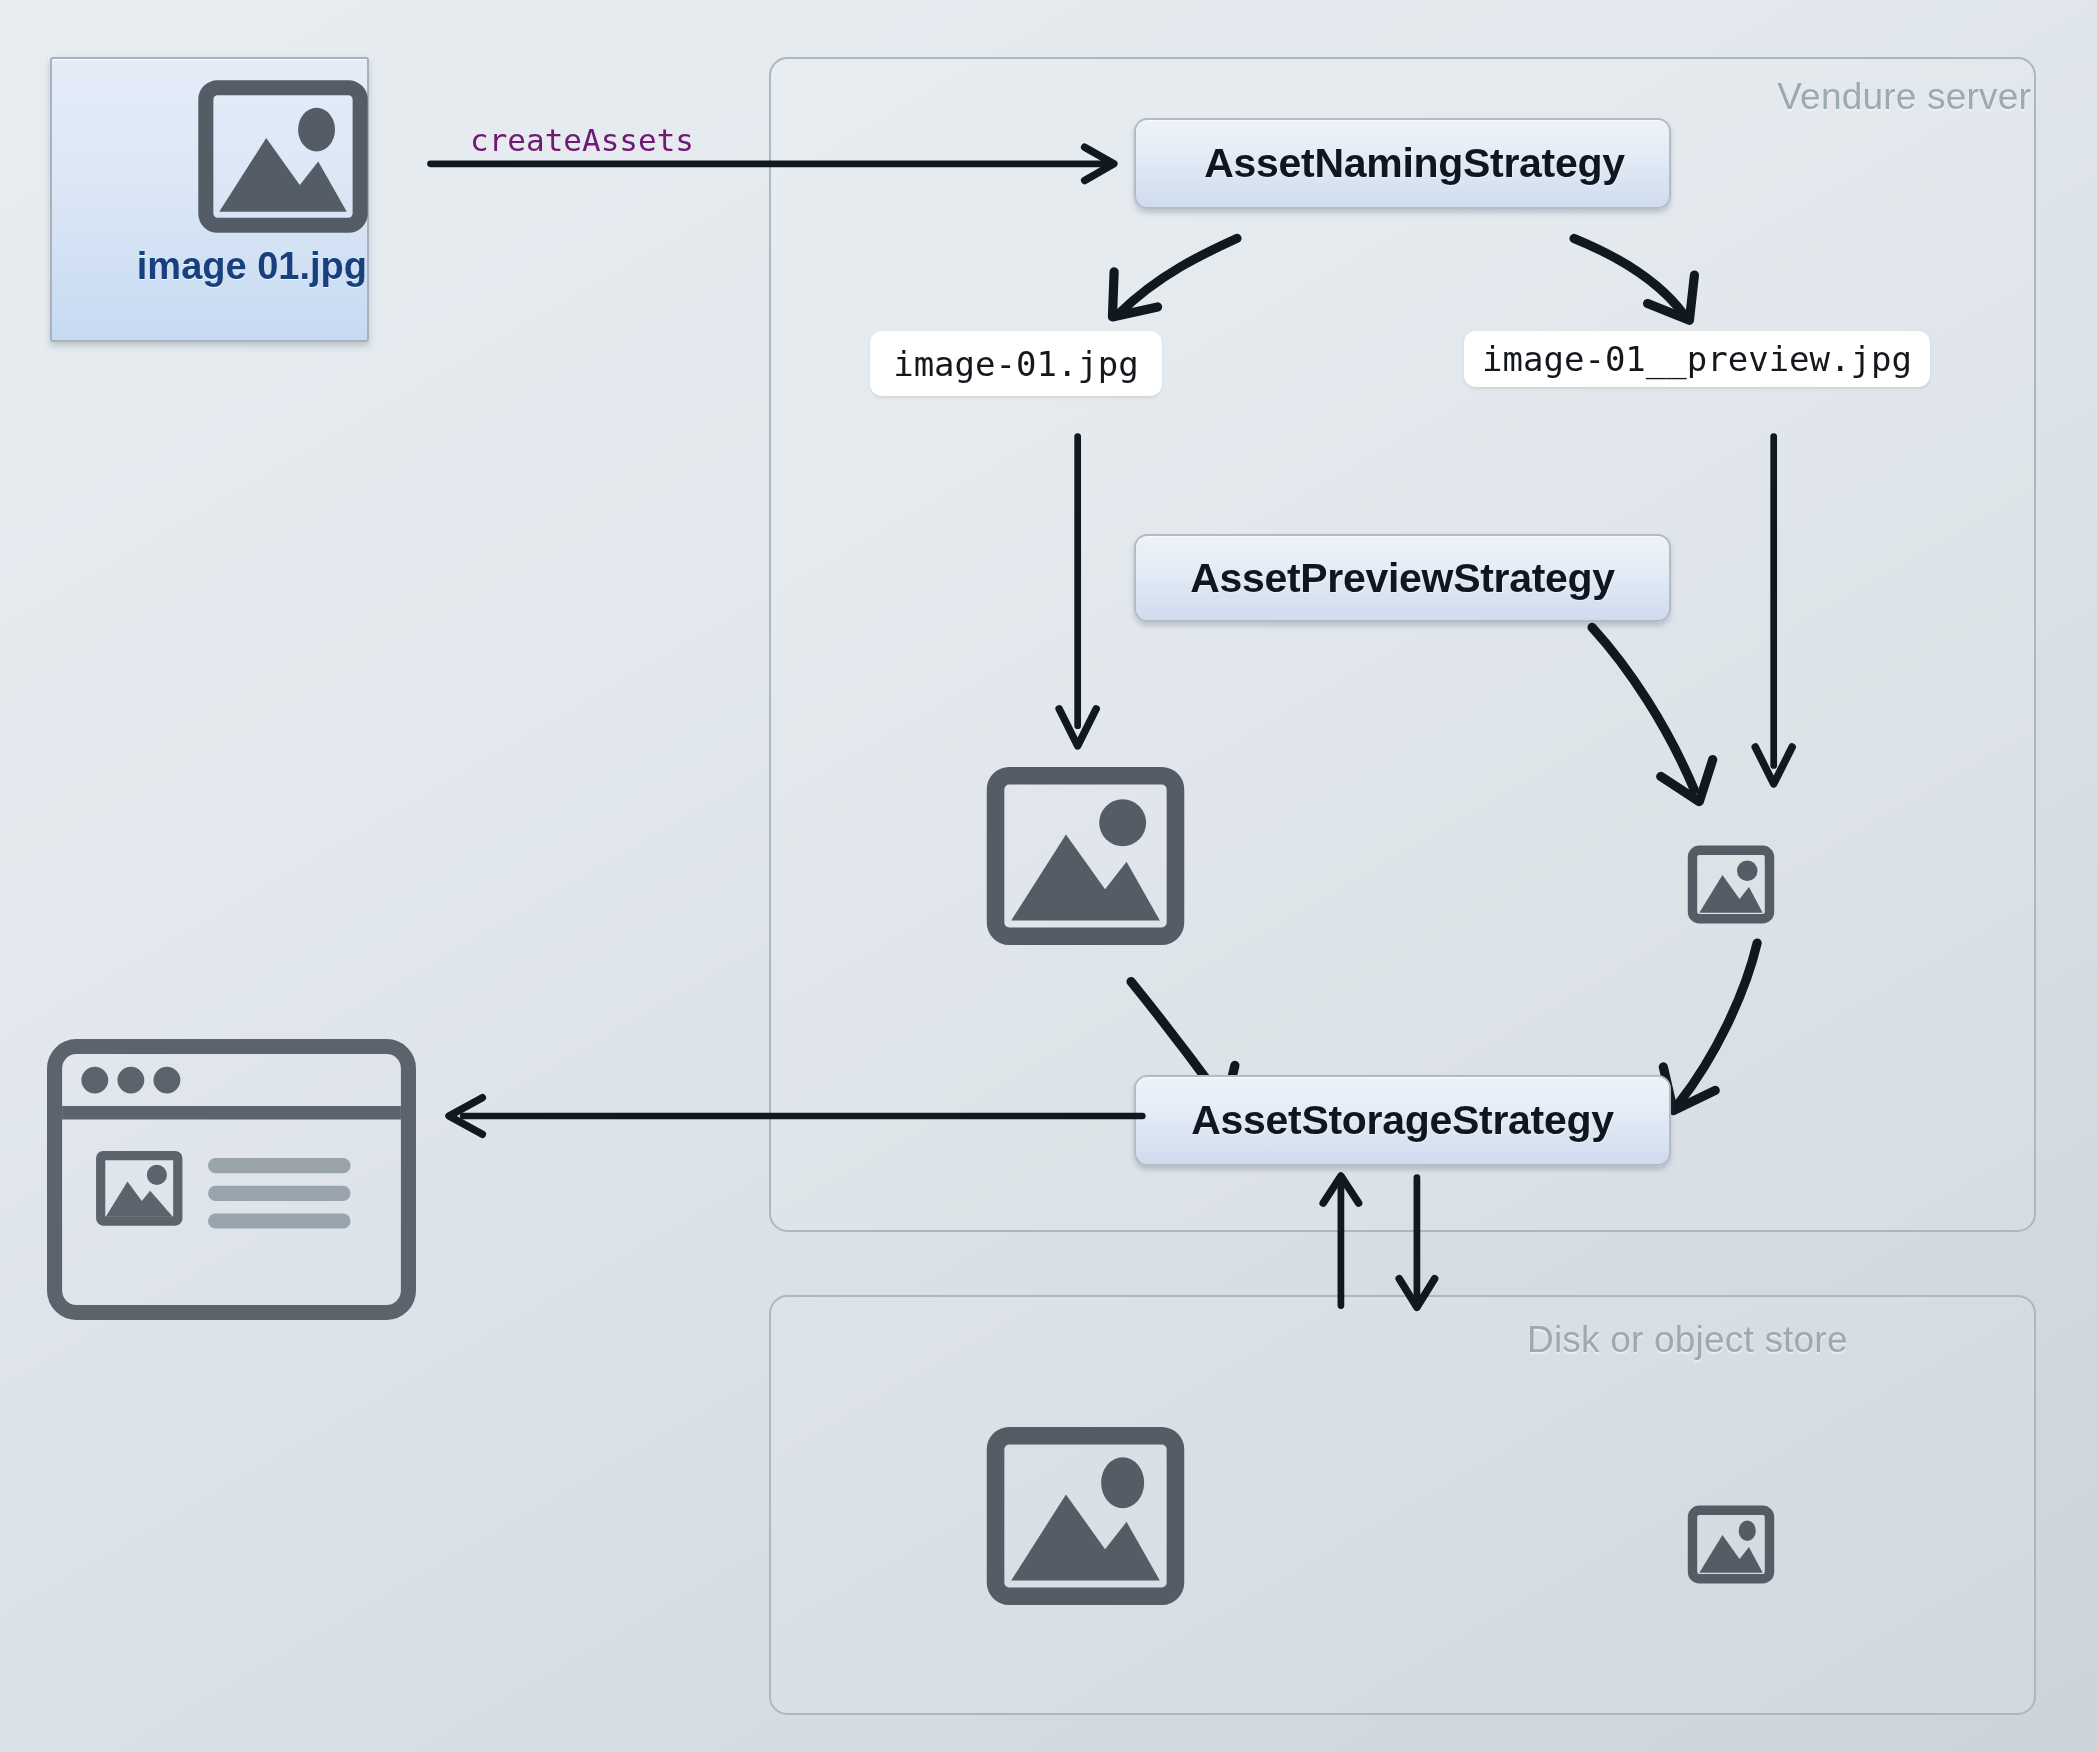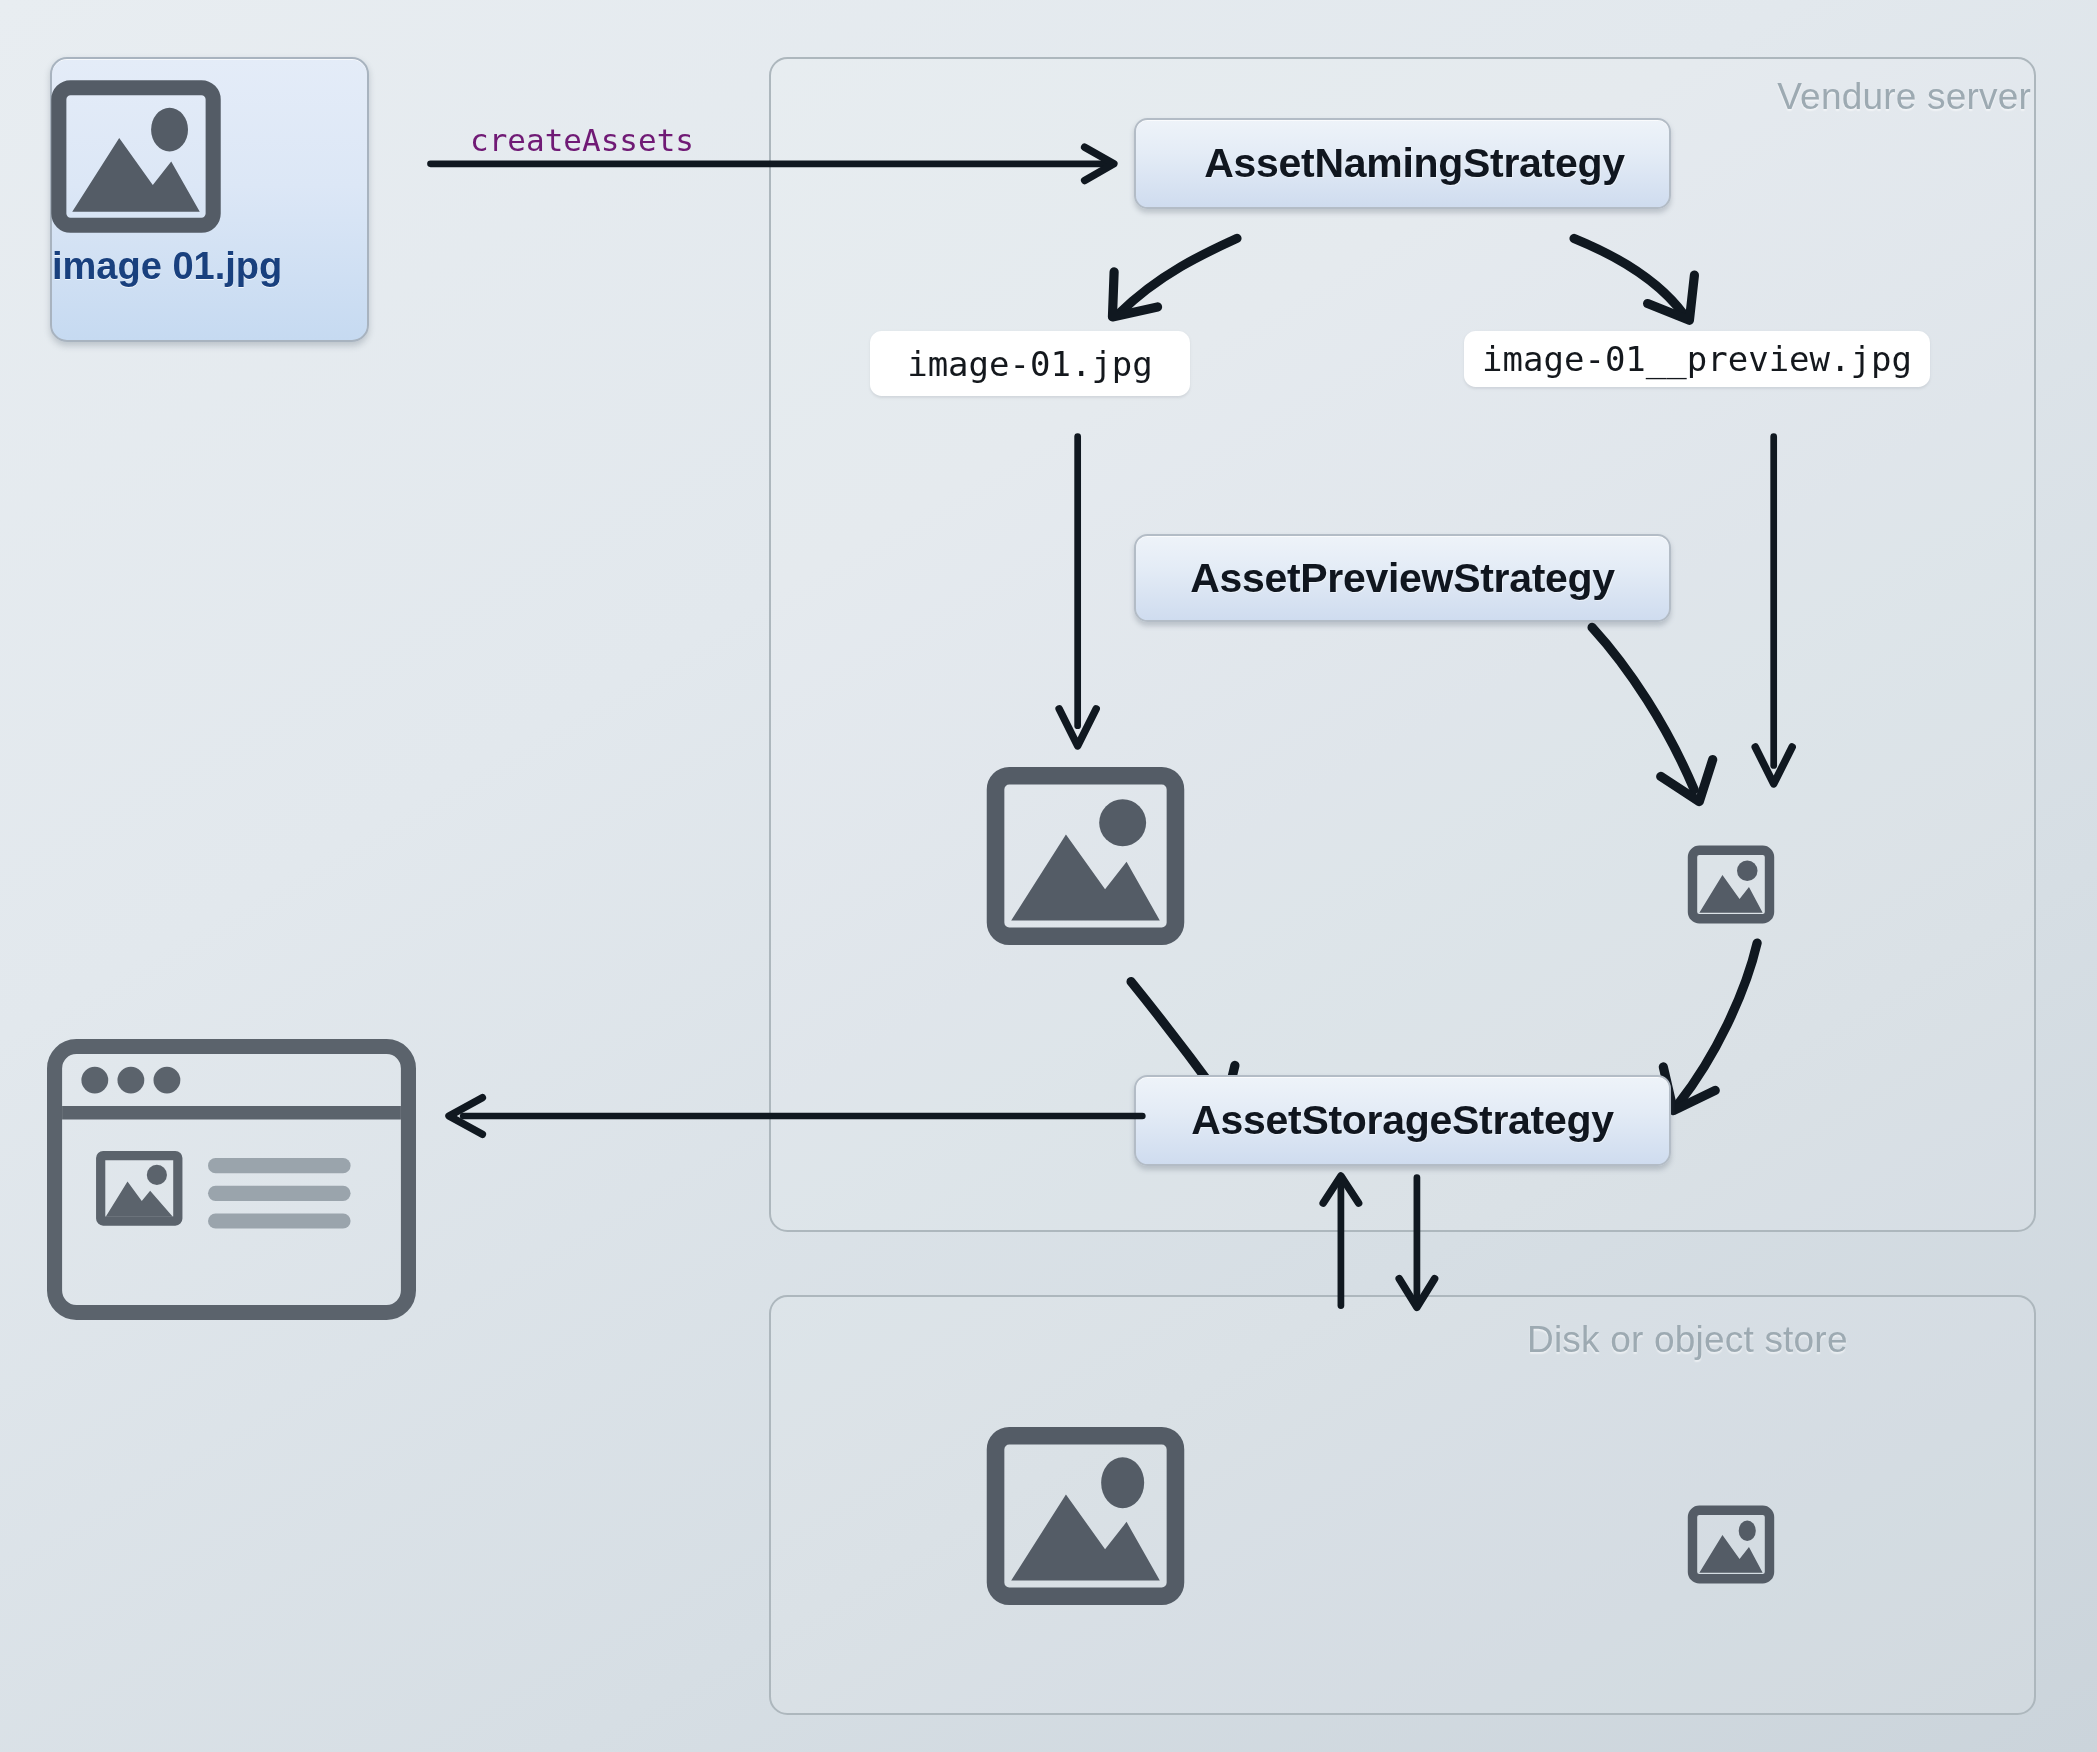--- a/index.html
+++ b/index.html
@@ -59,24 +59,24 @@
     color:#14181d;
     white-space:nowrap;
     box-shadow:0 1.7px 2.5px rgba(120,130,140,0.18);
   }
 
   
   .asset-card{
     position:absolute;
     box-sizing:border-box;
     border:2.5px solid #a8b3bf;
-    border-radius:17px;
+    border-radius:3px;
     background:linear-gradient(180deg,#e4ecf8 0%,#dce7f6 45%,#c6daf1 100%);
     box-shadow:0 3.4px 5.9px rgba(95,108,122,0.3), inset 0 0.8px 0 rgba(255,255,255,0.9);
-    display:flex;flex-direction:column;align-items:flex-start;justify-content:flex-start;
+    display:flex;flex-direction:column;align-items:flex-end;justify-content:flex-start;
   }
   .asset-card-label{
     font-weight:bold;
     font-size:38px;
     color:#19407e;
     white-space:nowrap;
     text-shadow:0 0.8px 0 rgba(255,255,255,0.7);
   }
 
   svg{display:block;overflow:visible;}
@@ -116,21 +116,21 @@
   <svg class="arrowsvg" style="left:1082px;top:220px;" width="218" height="117" viewBox="0 0 260 140">
     <path d="M185 22 C150 38 92 64 44 112" fill="none" stroke="#101820" stroke-width="11" stroke-linecap="round"></path>
     <path d="M38 62 L36 116 L90 104" fill="none" stroke="#101820" stroke-width="11" stroke-linecap="round" stroke-linejoin="round"></path>
   </svg>
 
   <svg class="arrowsvg" style="left:1557px;top:220px;" width="218" height="117" viewBox="0 0 260 140">
     <path d="M20 22 C64 40 120 70 152 114" fill="none" stroke="#101820" stroke-width="11" stroke-linecap="round"></path>
     <path d="M108 100 L158 120 L164 66" fill="none" stroke="#101820" stroke-width="11" stroke-linecap="round" stroke-linejoin="round"></path>
   </svg>
 
-  <div class="chip" style="left:870px;top:331px;width:320px;height:65px;">image-01.jpg</div>
+  <div class="chip" style="left:870px;top:331px;width:292px;height:65px;">image-01.jpg</div>
 
   <div class="chip" style="left:1464px;top:331px;width:466px;height:56px;">image-01__preview.jpg</div>
 
   <svg class="arrowsvg" style="left:1049px;top:430px;" width="101" height="336" viewBox="0 0 120 400">
     <line x1="34" y1="8" x2="34" y2="352" stroke="#101820" stroke-width="8" stroke-linecap="round"></line>
     <path d="M12 332 L34 376 L56 332" fill="none" stroke="#101820" stroke-width="9" stroke-linecap="round" stroke-linejoin="round"></path>
   </svg>
 
   <svg class="arrowsvg" style="left:1745px;top:430px;" width="101" height="369" viewBox="0 0 120 440">
     <line x1="34" y1="8" x2="34" y2="400" stroke="#101820" stroke-width="8" stroke-linecap="round"></line>

